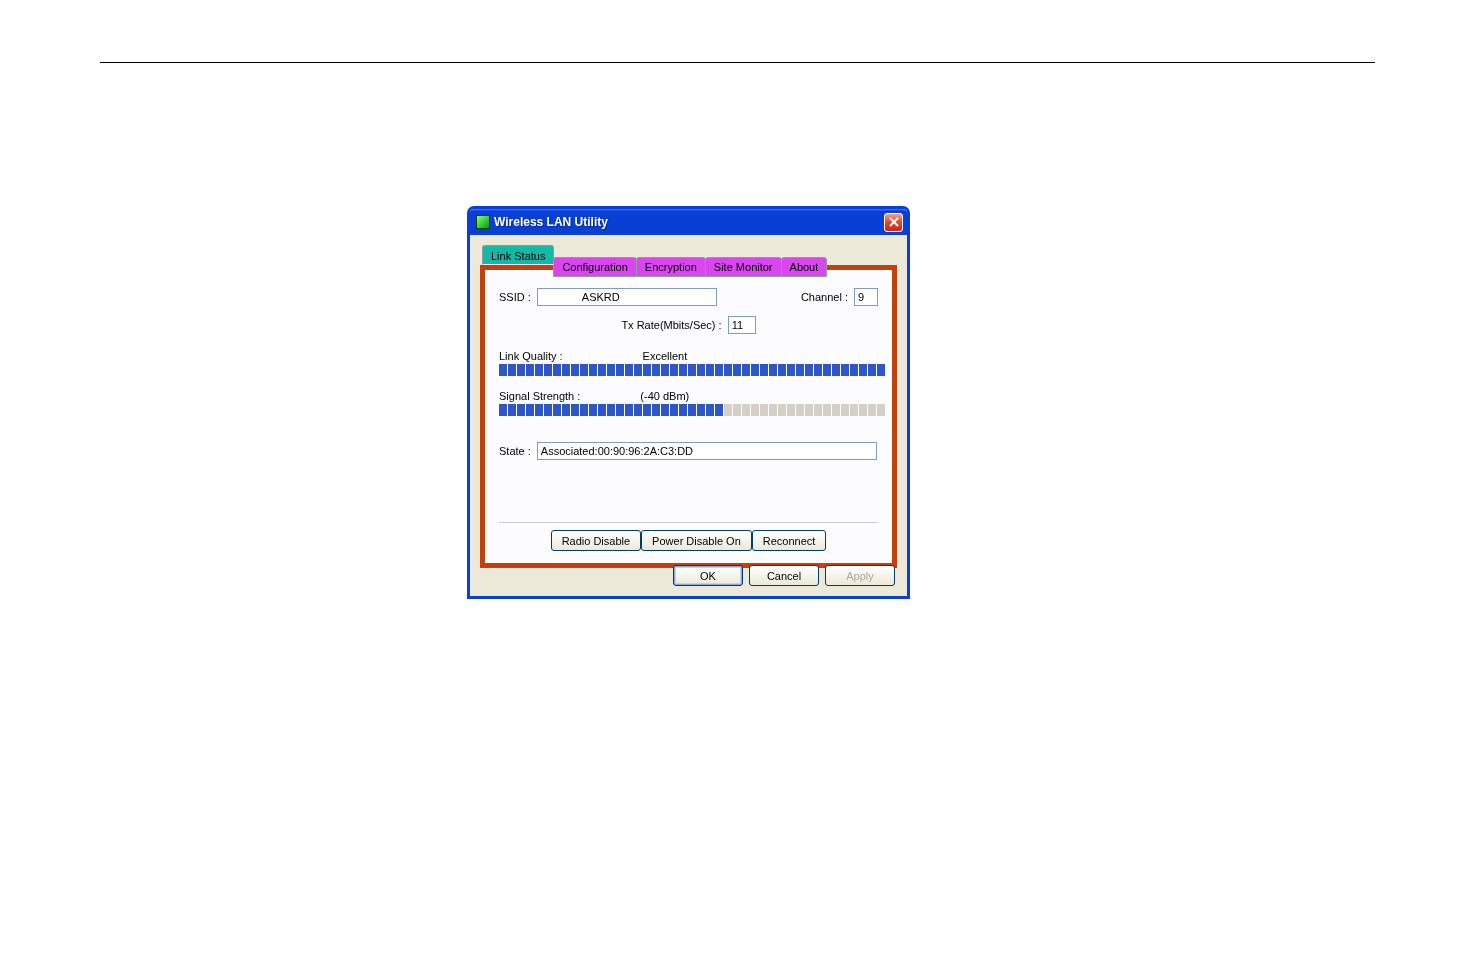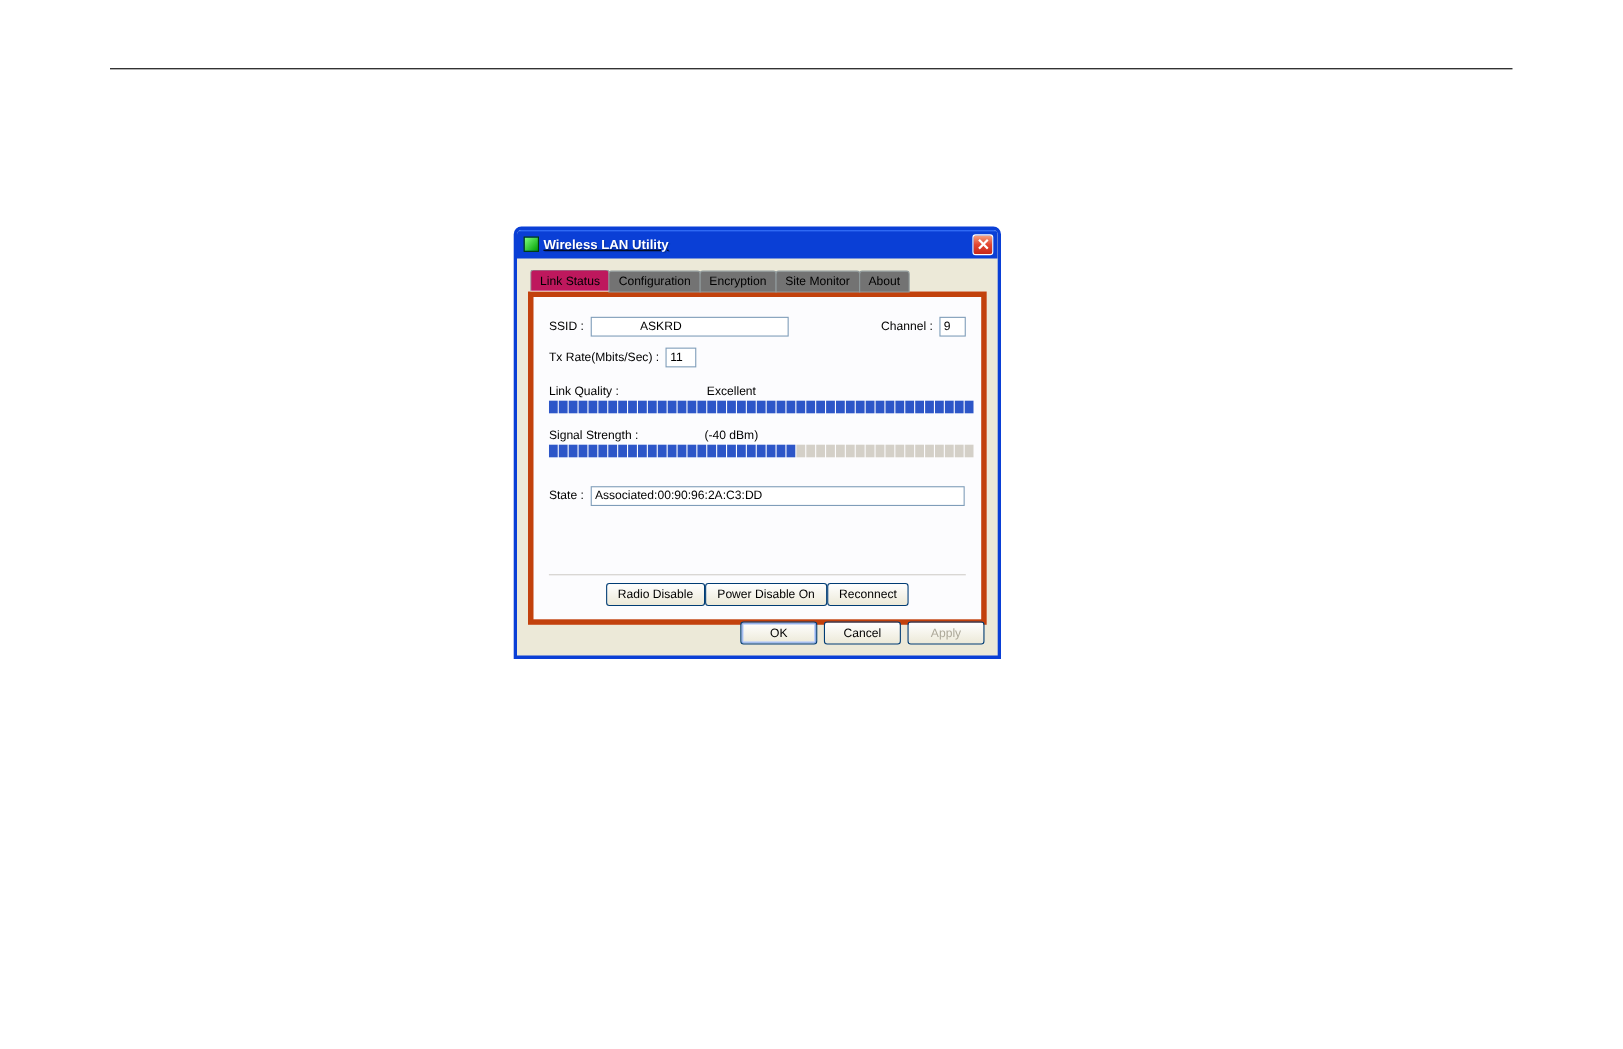--- a/index.html
+++ b/index.html
@@ -35,21 +35,20 @@
       background: linear-gradient(to bottom, #3b78ff 0%, #0a3fd6 8%, #0a3fd6 92%, #0a3fd6 100%);
       display: flex;
       align-items: center;
       justify-content: space-between;
       padding: 0 4px 0 6px;
     }
     .titlebar-left {
       display: flex;
       align-items: flex-start;
       gap: 4px;
-      text-decoration: underline;
     }
     .app-icon {
       width: 14px;
       height: 14px;
       background: linear-gradient(135deg, #7fff7f 0%, #00a000 100%);
       border: 1px solid #004000;
     }
     .title-text {
       color: #fff;
       font-weight: bold;
@@ -80,29 +79,29 @@
       display: flex;
       position: relative;
       z-index: 2;
       margin-left: 2px;
     }
     .tab {
       padding: 3px 8px 2px 8px;
       border: 1px solid #919b9c;
       border-top-left-radius: 3px;
       border-top-right-radius: 3px;
-      background: #737373;
+      background: #d946ef;
       cursor: pointer;
       margin-right: -1px;
       position: relative;
-      top: 1px;
+      top: 12px;
       color: #000;
     }
     .tab.active {
-      background: #be185d;
+      background: #14b8a6;
       border-bottom: 1px solid #fcfcfe;
       top: 0;
       padding-top: 4px;
       z-index: 3;
     }
     .tabpanel {
       border: 5px solid #c2410c;
       background: #fcfcfe;
       width: 417px;
       height: 303px;
@@ -120,21 +119,21 @@
     .sunken {
       border: 1px solid #7f9db9;
       background:#fff;
       height:18px;
       padding:1px 3px;
       font-family: Tahoma, sans-serif;
       font-size:11px;
     }
     .ssid-input { width: 180px; padding-left: 44px; }
     .chan-input { width: 24px; }
-    .row2 { display:flex; justify-content:flex-start; align-items:center; gap:6px; margin-top:10px; }
+    .row2 { display:flex; justify-content:center; align-items:center; gap:6px; margin-top:10px; }
     .rate-input { width:28px; }
     .lq-row { margin-top:16px; display:flex; gap: 80px; }
     .bar-container {
       margin-top: 2px;
       width: 387px;
       height: 12px;
       background: #fcfcfe;
       position: relative;
       display:flex;
       gap:1px;

